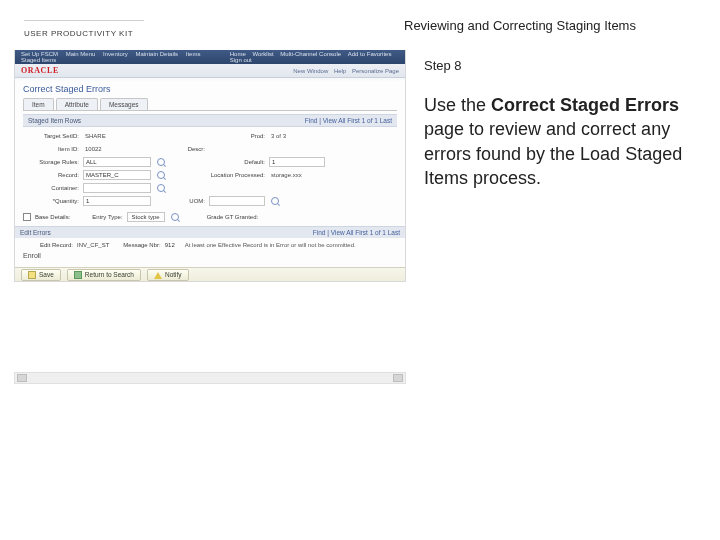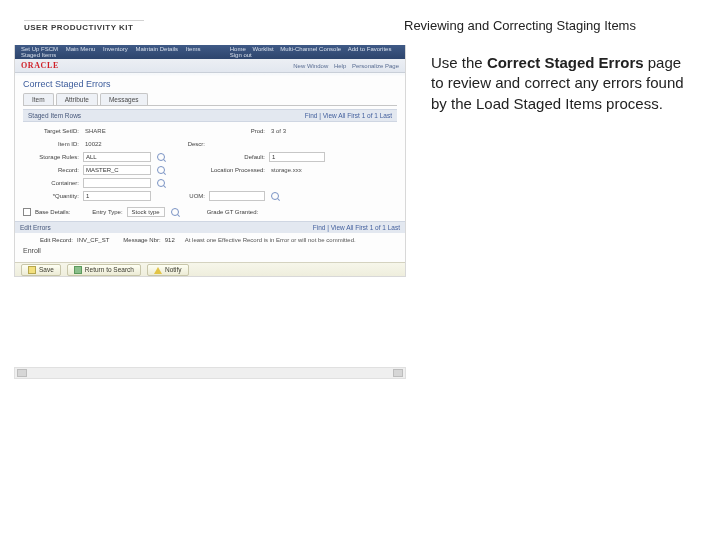--- a/index.html
+++ b/index.html
@@ -27,23 +27,22 @@
     letter-spacing: 1px;
     color: #d8202a;
   }
   .oracle-logo .trade { font-size: 7px; vertical-align: super; color:#555; letter-spacing:0;}
   .brand-sub {
     font-size: 8px;
     letter-spacing: 0.5px;
     color: #3a3a3a;
     margin-top: 2px;
     border-top: 1px solid #d2d2d2;
-    padding-top: 2px;
+    padding-top: 8px;
     width: 120px;
-    font-weight: bold;
   }
   .page-title {
     font-size: 13px;
     text-align: left;
     flex: 1;
   }
 
   
   .main {
     display: flex;
@@ -233,21 +232,21 @@
     margin-top: 90px;
     display:flex;
     align-items:center;
     justify-content:space-between;
     padding:0 2px;
   }
   .hscroll .sbtn { width:10px; height:8px; background:#d6d6d6; border:1px solid #bdbdbd; }
 
   
   .step-label { font-size: 13px; margin-bottom: 20px; }
-  .instruction { font-size: 15px; line-height: 1.35; margin-left: 7px; }
+  .instruction { font-size: 18px; line-height: 1.35; }
   .instruction .b { font-weight: bold; }
 </style>
 </head>
 <body>
 
 <div class="header-row">
   <div class="brand-block">
     <div class="brand-sub">USER PRODUCTIVITY KIT</div>
   </div>
   <div class="page-title">Reviewing and Correcting Staging Items</div>
@@ -397,17 +396,18 @@
       </div>
     </div>
 
     <div class="hscroll">
       <div class="sbtn"></div>
       <div class="sbtn"></div>
     </div>
   </div>
 
   <div class="right-col">
+    <div class="step-label">Step 8</div>
     <div class="instruction">
       <span>Use the </span><span class="b">Correct Staged Errors</span><span> page to review and correct any errors found by the Load Staged Items process.</span>
     </div>
   </div>
 </div>
 
 </body></html>

